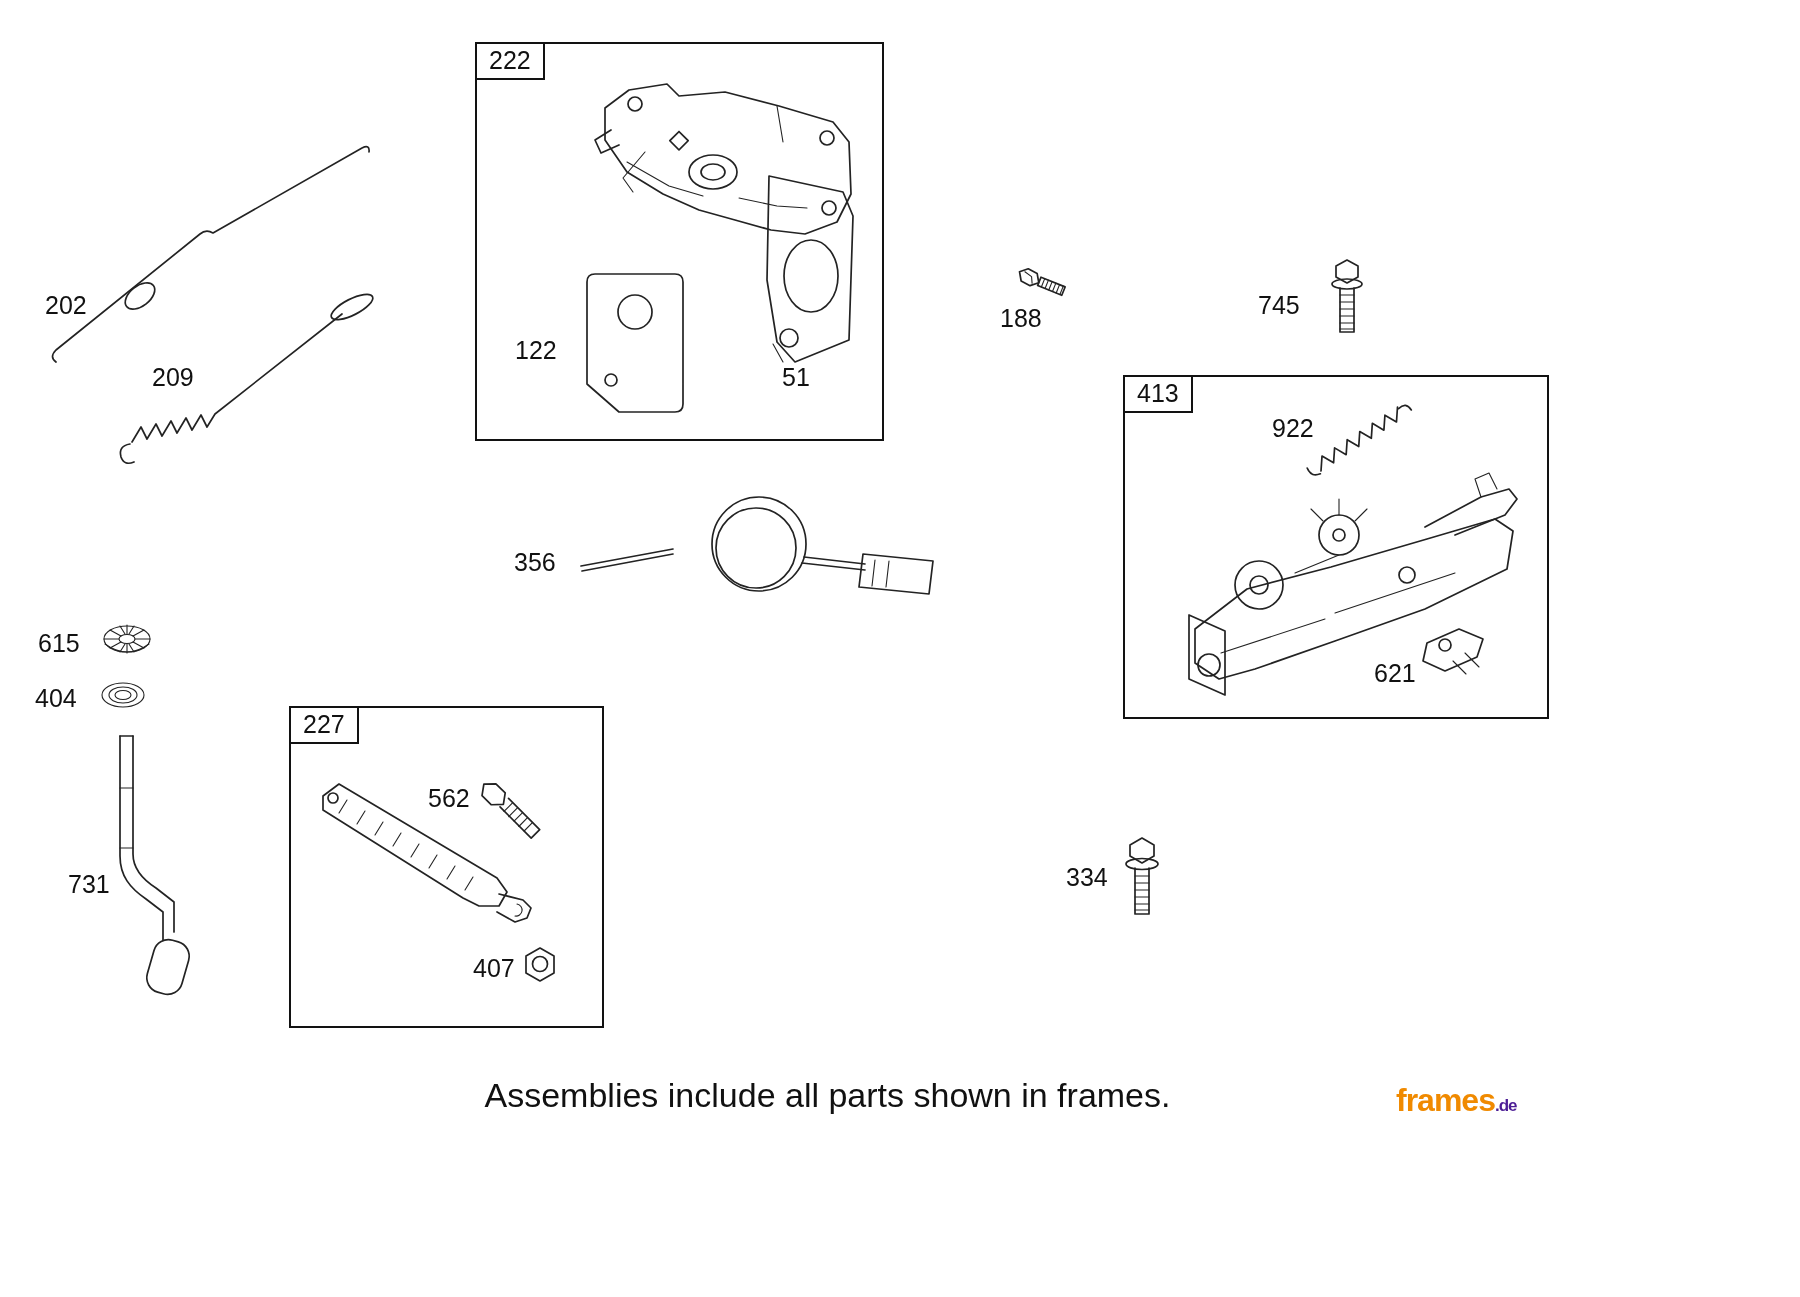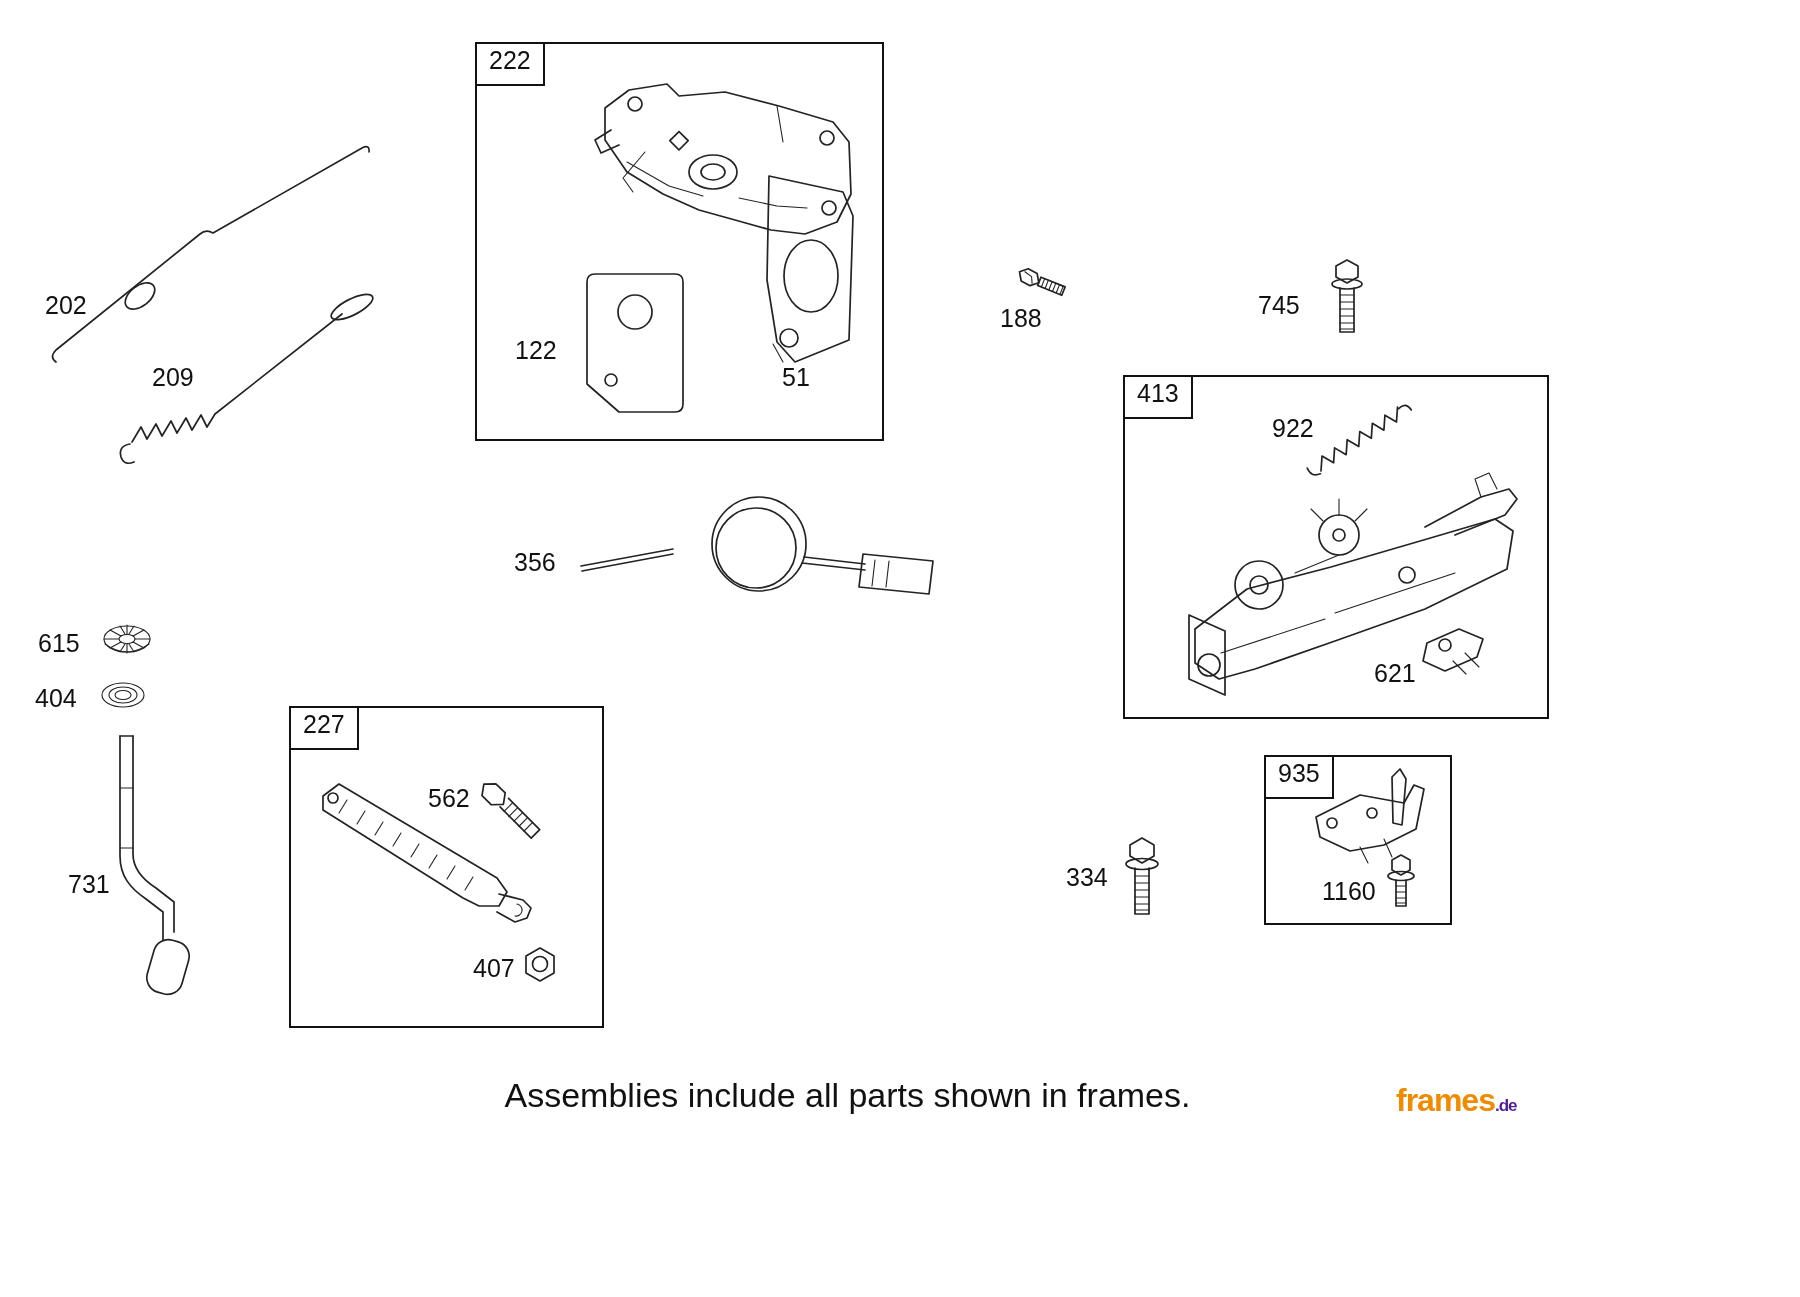--- a/index.html
+++ b/index.html
@@ -1,22 +1,22 @@
 <!DOCTYPE html>
 <html><head>
 <meta charset="utf-8">
 <style>
   html,body{margin:0;padding:0;background:#fff;}
   .canvas{position:relative;width:1800px;height:1297px;background:#fff;
           font-family:"Liberation Sans","DejaVu Sans",sans-serif;color:#111;overflow:hidden;}
   .frame{position:absolute;border:2px solid #121212;background:#fff;}
   .frame-label{position:absolute;top:-2px;left:-2px;border:2px solid #121212;background:#fff;
-               padding:1px 12px 9px;font-size:25px;line-height:1.2;}
+               padding:1px 12px 3px;font-size:25px;line-height:1.2;}
   .plabel{position:absolute;font-size:25px;line-height:1.1;white-space:nowrap;}
-  .caption{position:absolute;left:0;top:1076px;width:1655px;text-align:center;font-size:34px;padding-left:20px;}
+  .caption{position:absolute;left:0;top:1076px;width:1655px;text-align:center;font-size:34px;}
   .logo{position:absolute;left:1396px;top:1082px;font-size:32px;font-weight:bold;
         color:#f08a00;letter-spacing:-1px;}
   .logo .tld{font-size:17px;color:#4c1d95;}
   .art{position:absolute;overflow:visible;}
   .ln{fill:none;stroke:#232323;stroke-width:1.7;stroke-linecap:round;stroke-linejoin:round;}
   .thin{stroke-width:1.1;}
 </style>
 </head>
 <body>
 
@@ -191,38 +191,19 @@
           <path d="M15,0 l14,8 0,17 -14,8 -14,-8 0,-17 z"></path>
           <circle cx="15" cy="16" r="7.5"></circle>
         </g>
       </g>
     </svg>
     <span class="plabel" style="left:137px;top:77px">562</span>
     <span class="plabel" style="left:182px;top:247px">407</span>
   </div>
 
 
-  <div class="frame" style="left:1264px;top:755px;width:184px;height:166px">
-    <span class="frame-label">935</span>
-    <svg class="art" style="left:0;top:0" width="180" height="162" viewBox="0 0 180 162">
-      <g class="ln">
-        <path d="M50,60 L94,38 L138,46 L148,28 L158,32 L150,72 L118,88 L84,94 L54,80 Z"></path>
-        <path d="M126,20 l8,-8 6,10 -4,46 -9,-2 z"></path>
-        <circle cx="66" cy="66" r="5"></circle>
-        <circle cx="106" cy="56" r="5"></circle>
-        <path class="thin" d="M94,90 l8,16 M118,82 l8,18"></path>
-        <g transform="translate(126,98)">
-          <path d="M9,0 l9,5 0,10 -9,5 -9,-5 0,-10 z"></path>
-          <ellipse cx="9" cy="21" rx="13" ry="4.5"></ellipse>
-          <path d="M4,25 v26 h10 v-26"></path>
-          <path class="thin" d="M4,31 h10 M4,37 h10 M4,43 h10 M4,48 h10"></path>
-        </g>
-      </g>
-    </svg>
-    <span class="plabel" style="left:56px;top:121px">1160</span>
-  </div>
 
   <div class="caption">Assemblies include all parts shown in frames.</div>
   <div class="logo">
     <span>frames</span><span class="tld">.de</span>
   </div>
 
 </div>
 
 </body></html>

